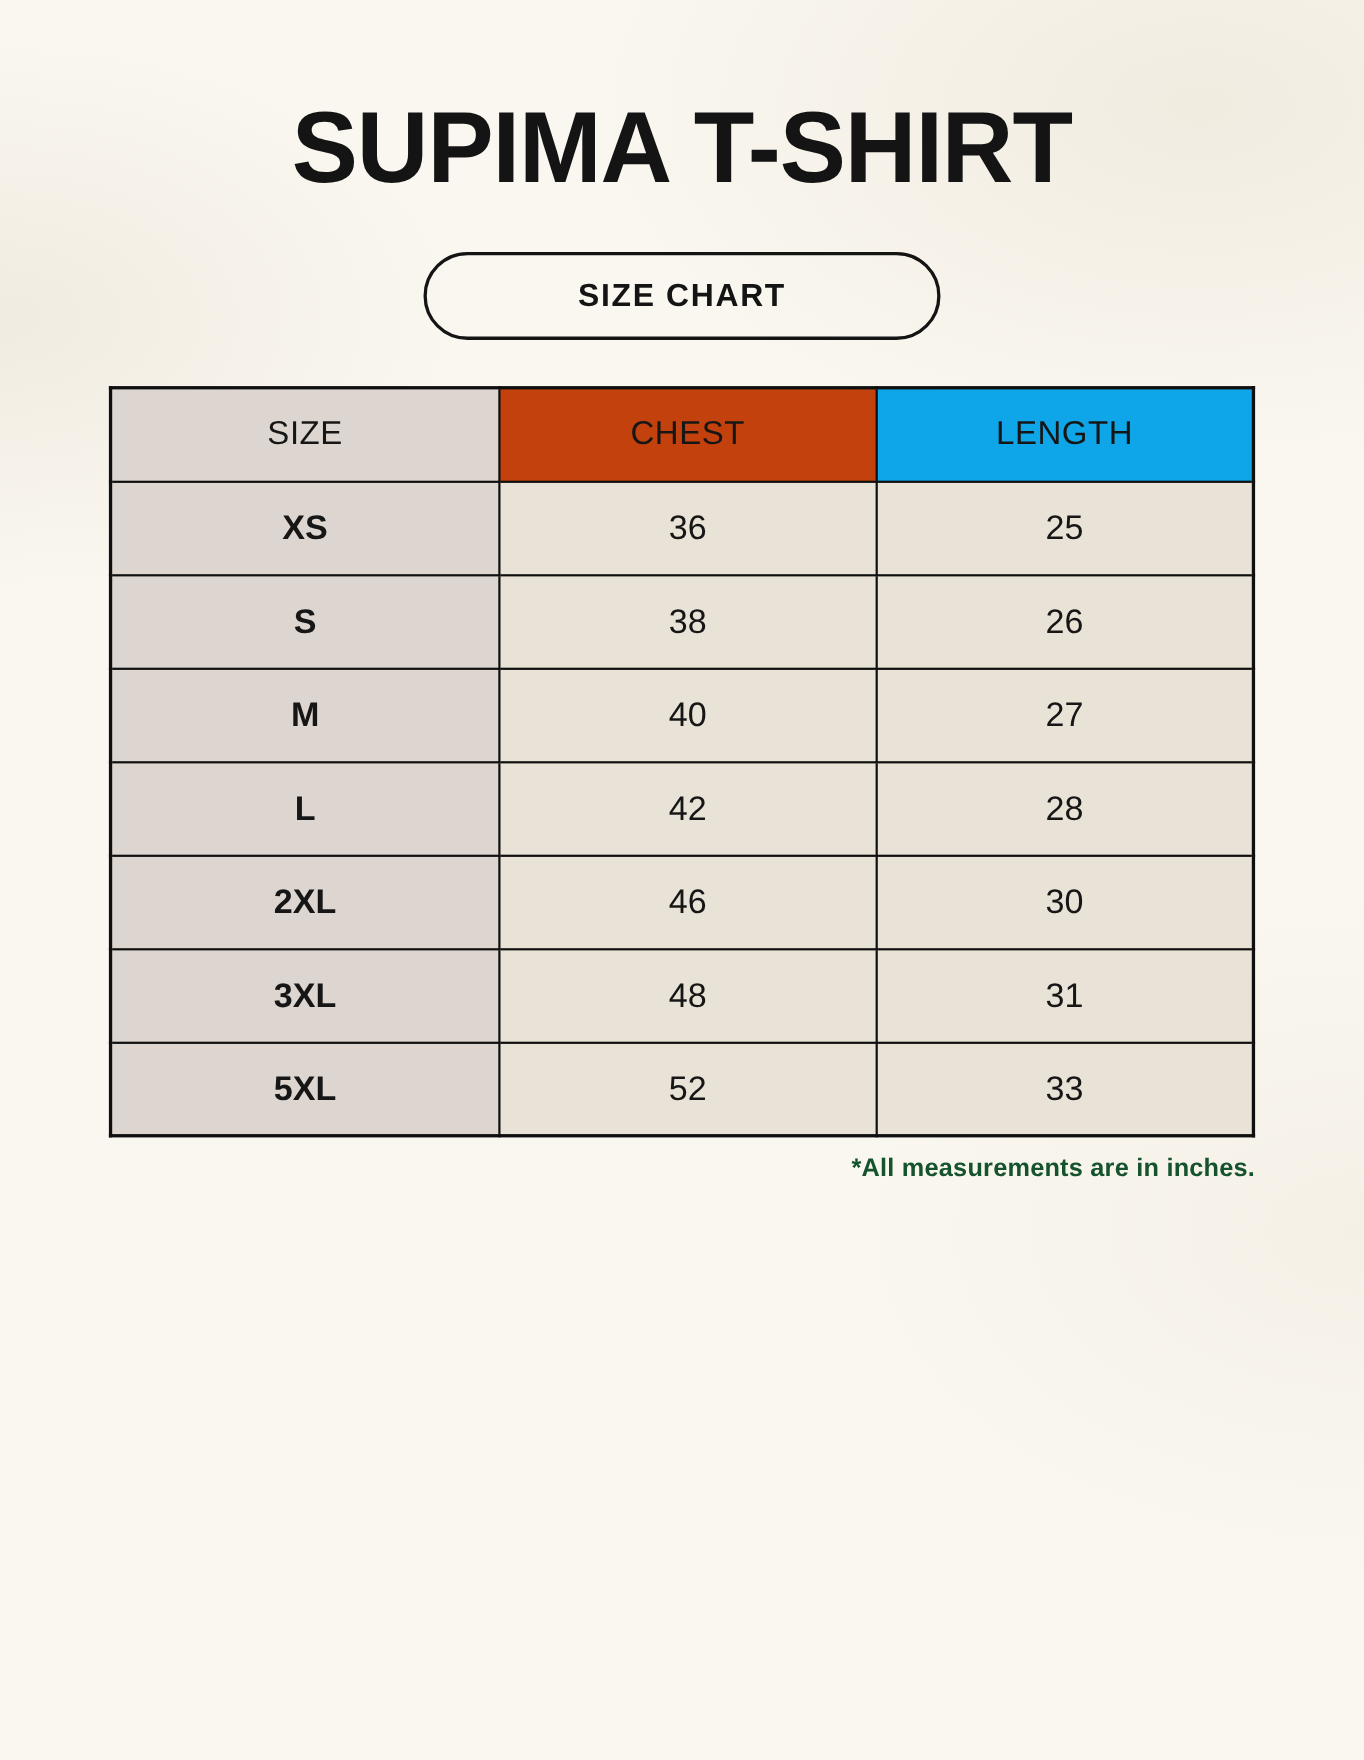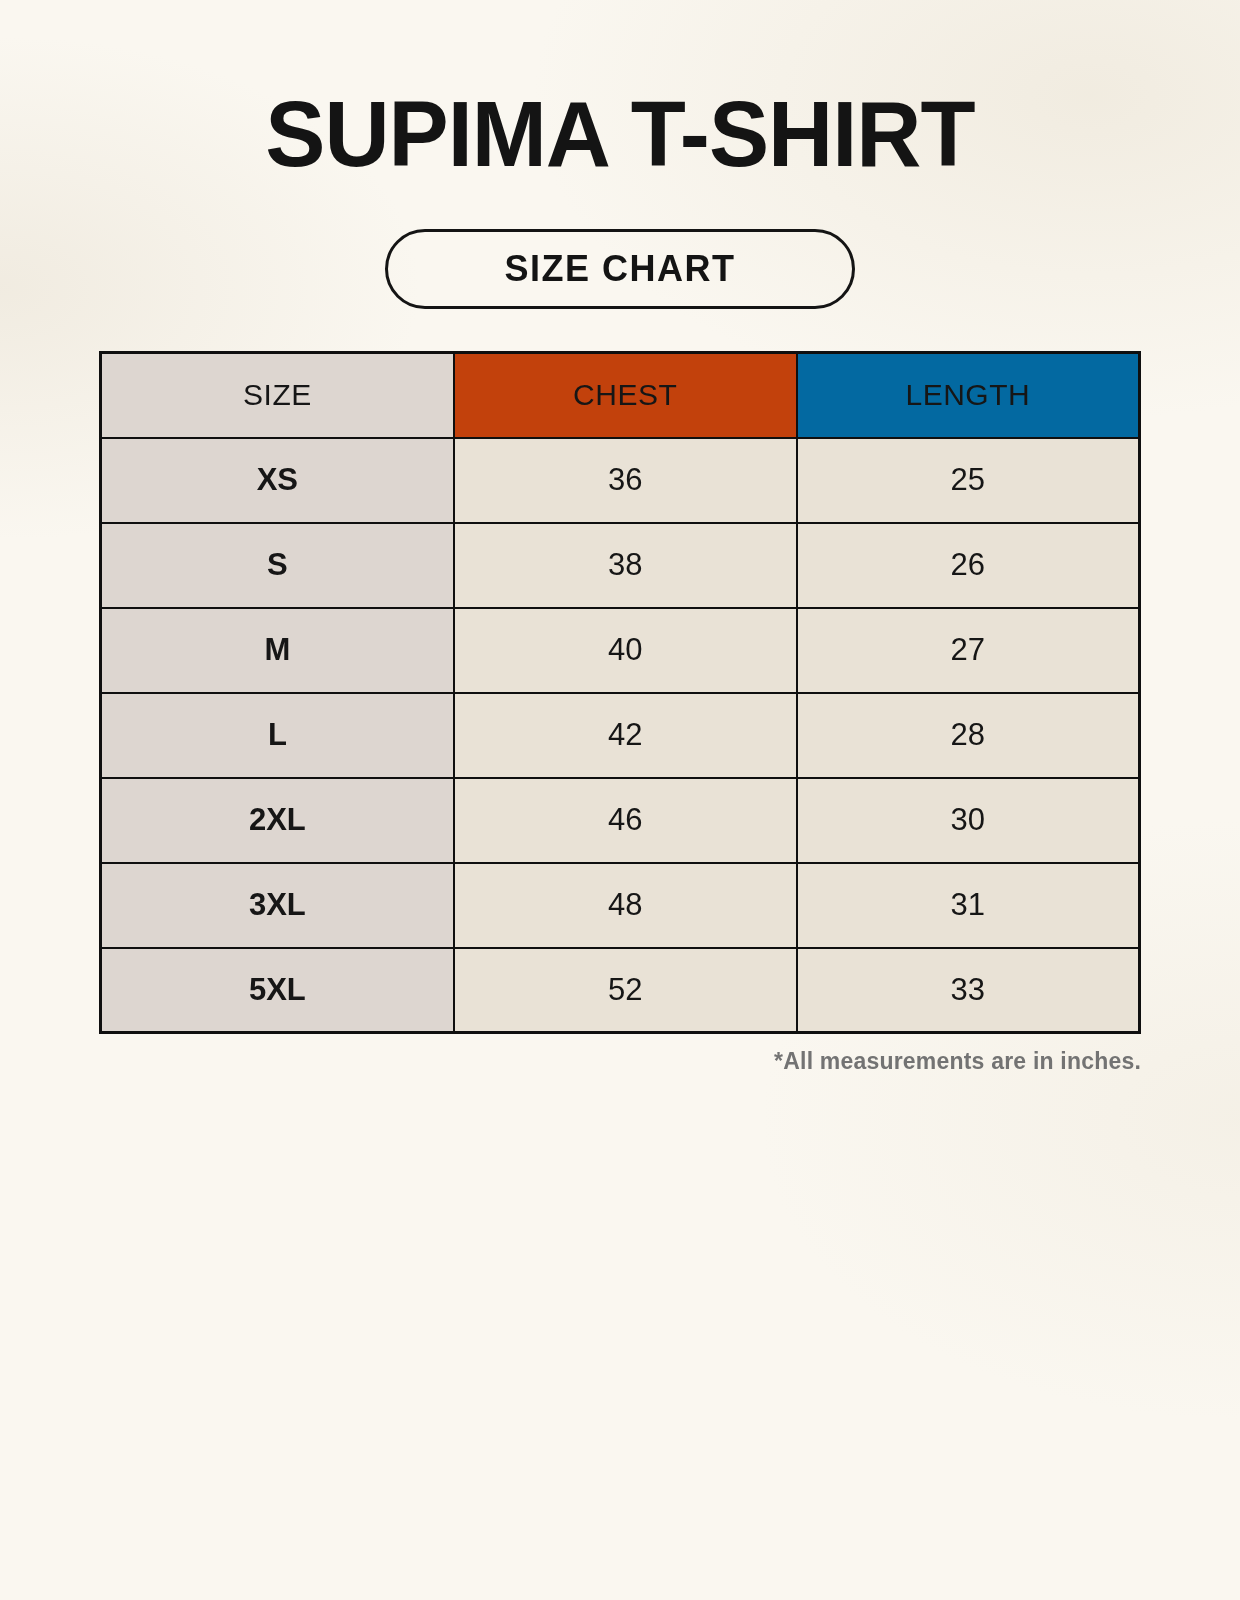--- a/index.html
+++ b/index.html
@@ -42,21 +42,21 @@
   .pill-button {
     margin-top: 44px;
     width: 470px;
     height: 80px;
     border: 3px solid #141414;
     border-radius: 42px;
     background: transparent;
     display: flex;
     align-items: center;
     justify-content: center;
-    font-size: 36px;
+    font-size: 29px;
     font-weight: 700;
     letter-spacing: 1.5px;
     color: #141414;
     cursor: pointer;
   }
 
   .size-table {
     margin-top: 42px;
     width: 1042px;
     border-collapse: collapse;
@@ -74,21 +74,21 @@
   .size-table { border: 3px solid #0f0f0f; }
 
   .size-table th {
     font-size: 30px;
     font-weight: 400;
     letter-spacing: 0.5px;
   }
 
   th.col-size   { background: #ddd6d0; width: 34%; }
   th.col-chest  { background: #c2410c; width: 33%; }
-  th.col-length { background: #0369a1; width: 33%; }
+  th.col-length { background: #0ea5e9; width: 33%; }
 
   td.size-cell {
     background: #ddd6d0;
     font-size: 31px;
     font-weight: 700;
   }
 
   td.value-cell {
     background: #e9e2d6;
     font-size: 31px;
@@ -98,21 +98,21 @@
   .footnote-wrap {
     width: 1042px;
     margin-top: 14px;
     text-align: right;
   }
 
   .footnote {
     font-size: 23px;
     font-weight: 700;
     letter-spacing: 0.2px;
-    color: #737373;
+    color: #14532d;
   }
 </style>
 </head>
 <body>
 
 <div class="page">
 
   <h1 class="title">SUPIMA T-SHIRT</h1>
 
   <div class="pill-button">

